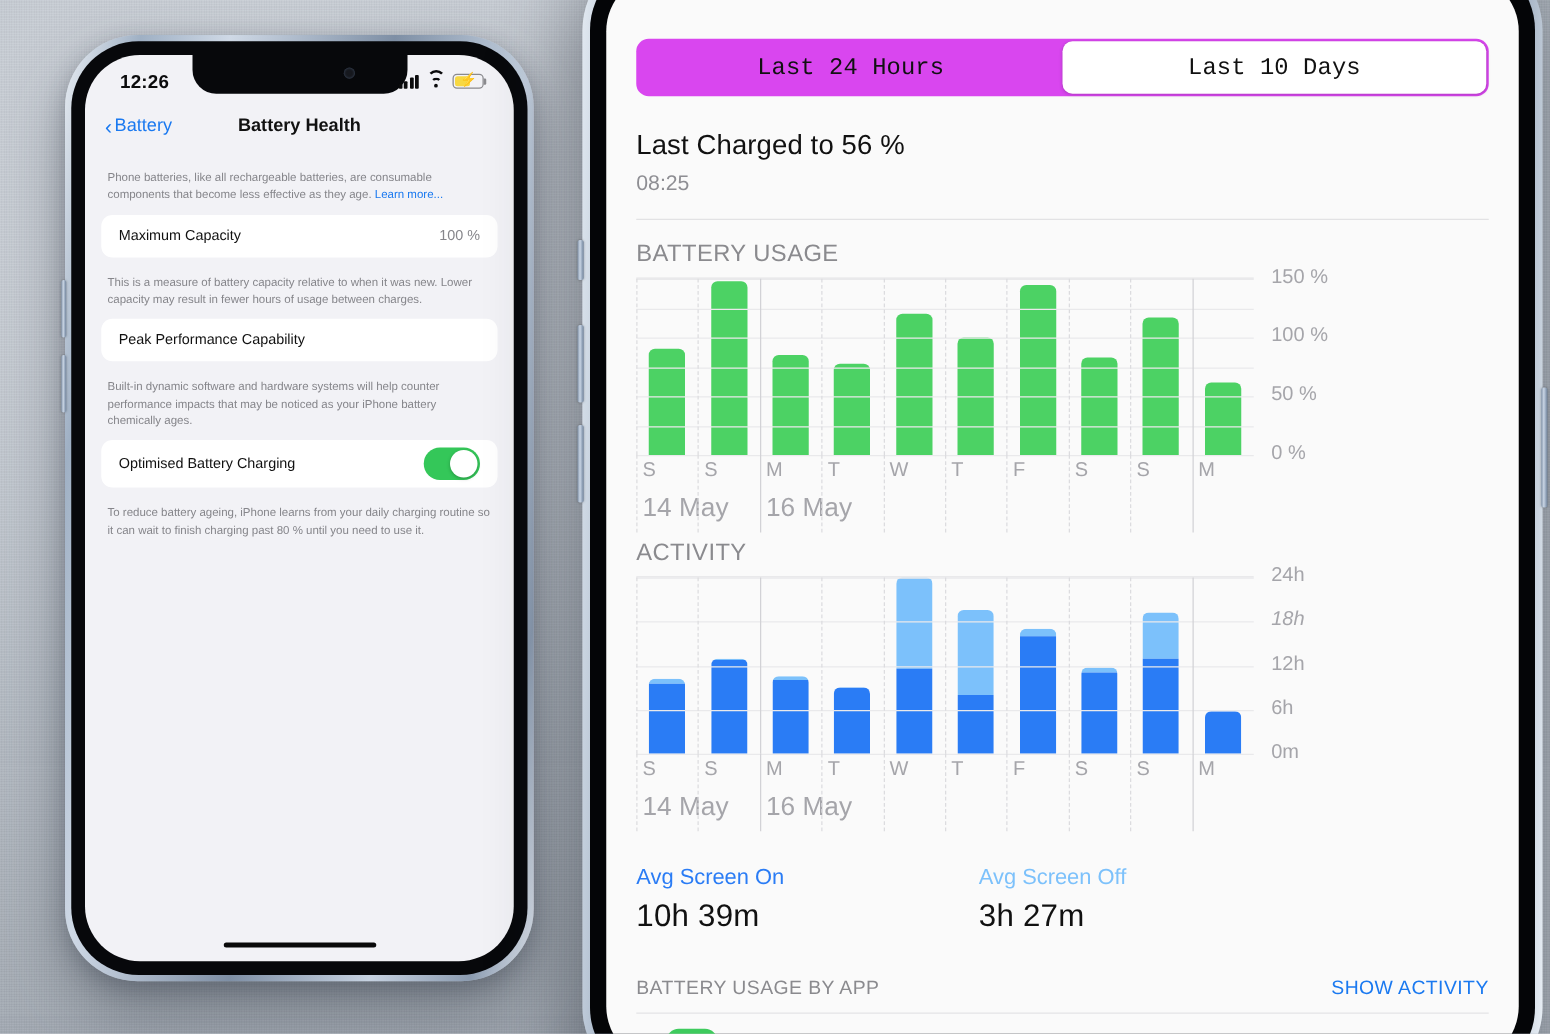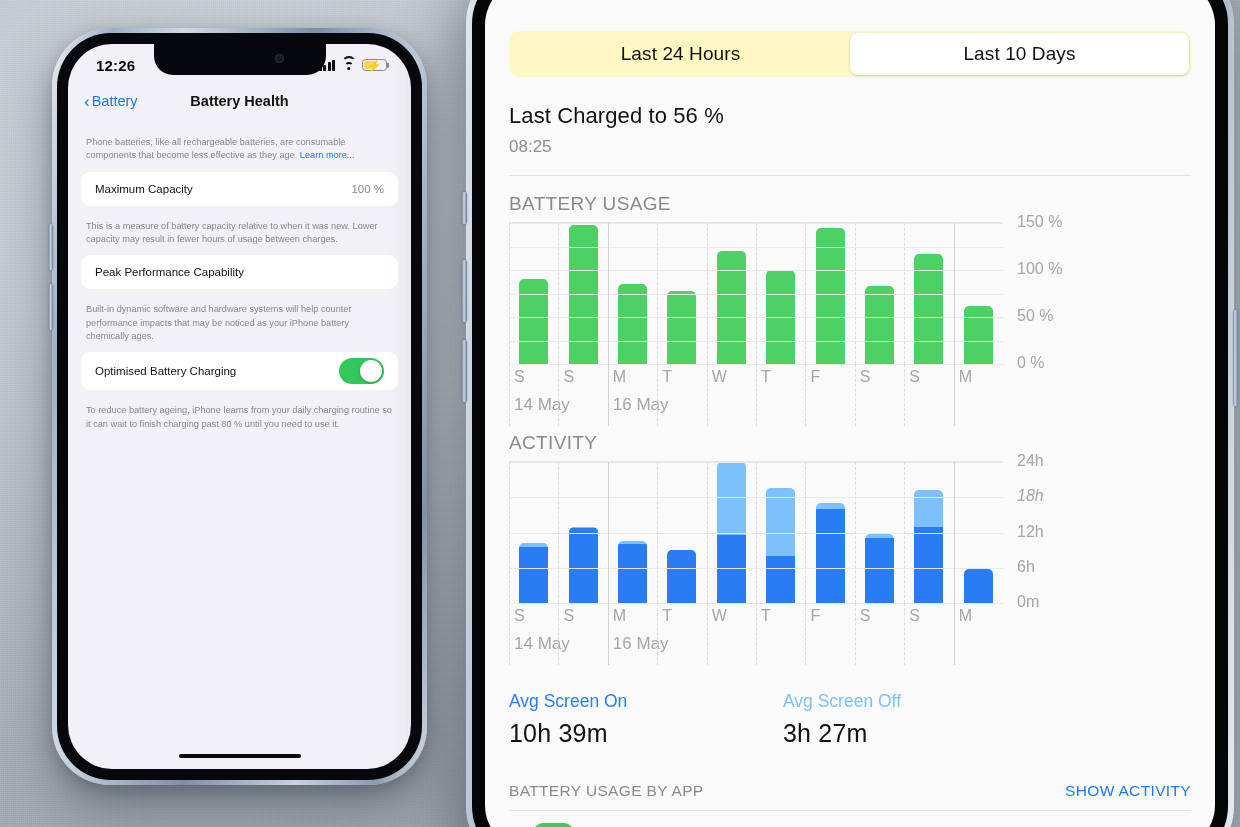--- a/index.html
+++ b/index.html
@@ -168,22 +168,22 @@
     position: absolute;
     background: linear-gradient(90deg,#7f90a6,#c9d5e4 40%,#93a4ba 75%,#6d7e94);
     border-radius: 2px;
     box-shadow: 0 0 2px rgba(0,0,0,.35);
   }
 
   
   .bscreen { padding: 0 24px; font-size: 0; }
   .seg {
     margin-top: 52px;
-    background: #fef9c3; border-radius: 10px;
-    display: flex; padding: 2px; height: 46px;
+    background: #d946ef; border-radius: 10px;
+    display: flex; padding: 2px; height: 46px; font-family: Liberation Mono, monospace;
   }
   .seg-item {
     flex: 1; display: flex; align-items: center; justify-content: center;
     font-size: 19px; color: #111; border-radius: 8px; cursor: pointer;
     letter-spacing: .1px;
   }
   .seg-item.active { background: #fff; box-shadow: 0 1px 3px rgba(0,0,0,.16), 0 0 0 .5px rgba(0,0,0,.04); }
 
   .charged-title { font-size: 22px; color: #111; margin-top: 26px; letter-spacing: .1px; }
   .charged-time { font-size: 17px; color: #8e8e93; margin-top: 8px; }
@@ -223,21 +223,21 @@
 
   .xaxis { width: 494px; position: relative; height: 62px; }
   .xrow { position: absolute; inset: 0; display: flex; }
   .xcell { flex: 1; position: relative; }
   .xday {
     position: absolute; left: 5px; top: 4px;
     font-size: 16px; color: #a5a5aa;
   }
   .xdate {
     position: absolute; top: 31px; left: 5px;
-    font-size: 17px; color: #a5a5aa; white-space: nowrap; text-align: right;
+    font-size: 21px; color: #a5a5aa; white-space: nowrap; text-align: right;
   }
   .xsep { position: absolute; top: 0; bottom: 0; left: 0; width: 1px; }
   .xsep.dash { border-left: 1px dashed #dcdcdf; }
   .xsep.solid { background: #d2d2d6; }
 
   .avg-row { display: flex; margin-top: 14px; }
   .avg { width: 274px; margin-top: 12px; }
   .avg-label { font-size: 17.5px; }
   .avg-label.on { color: #2a7cf5; }
   .avg-label.off { color: #7cc1fb; }

